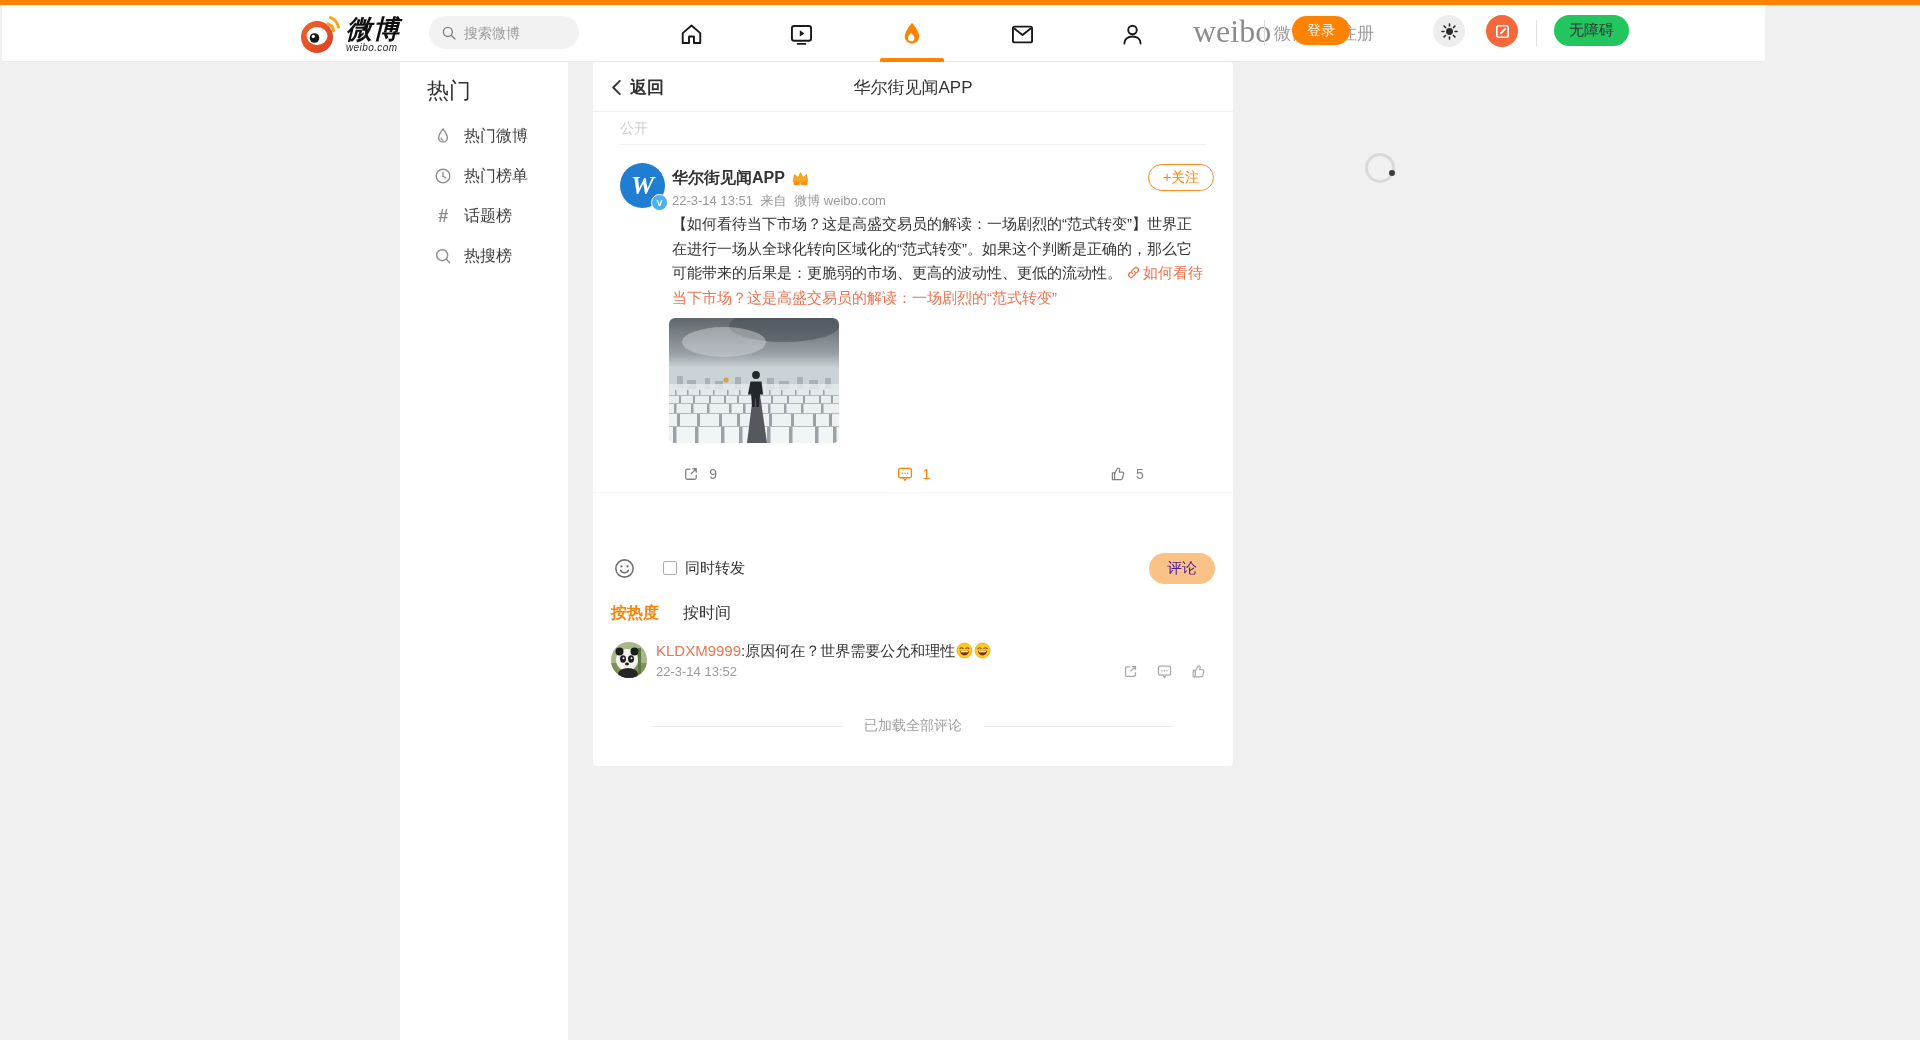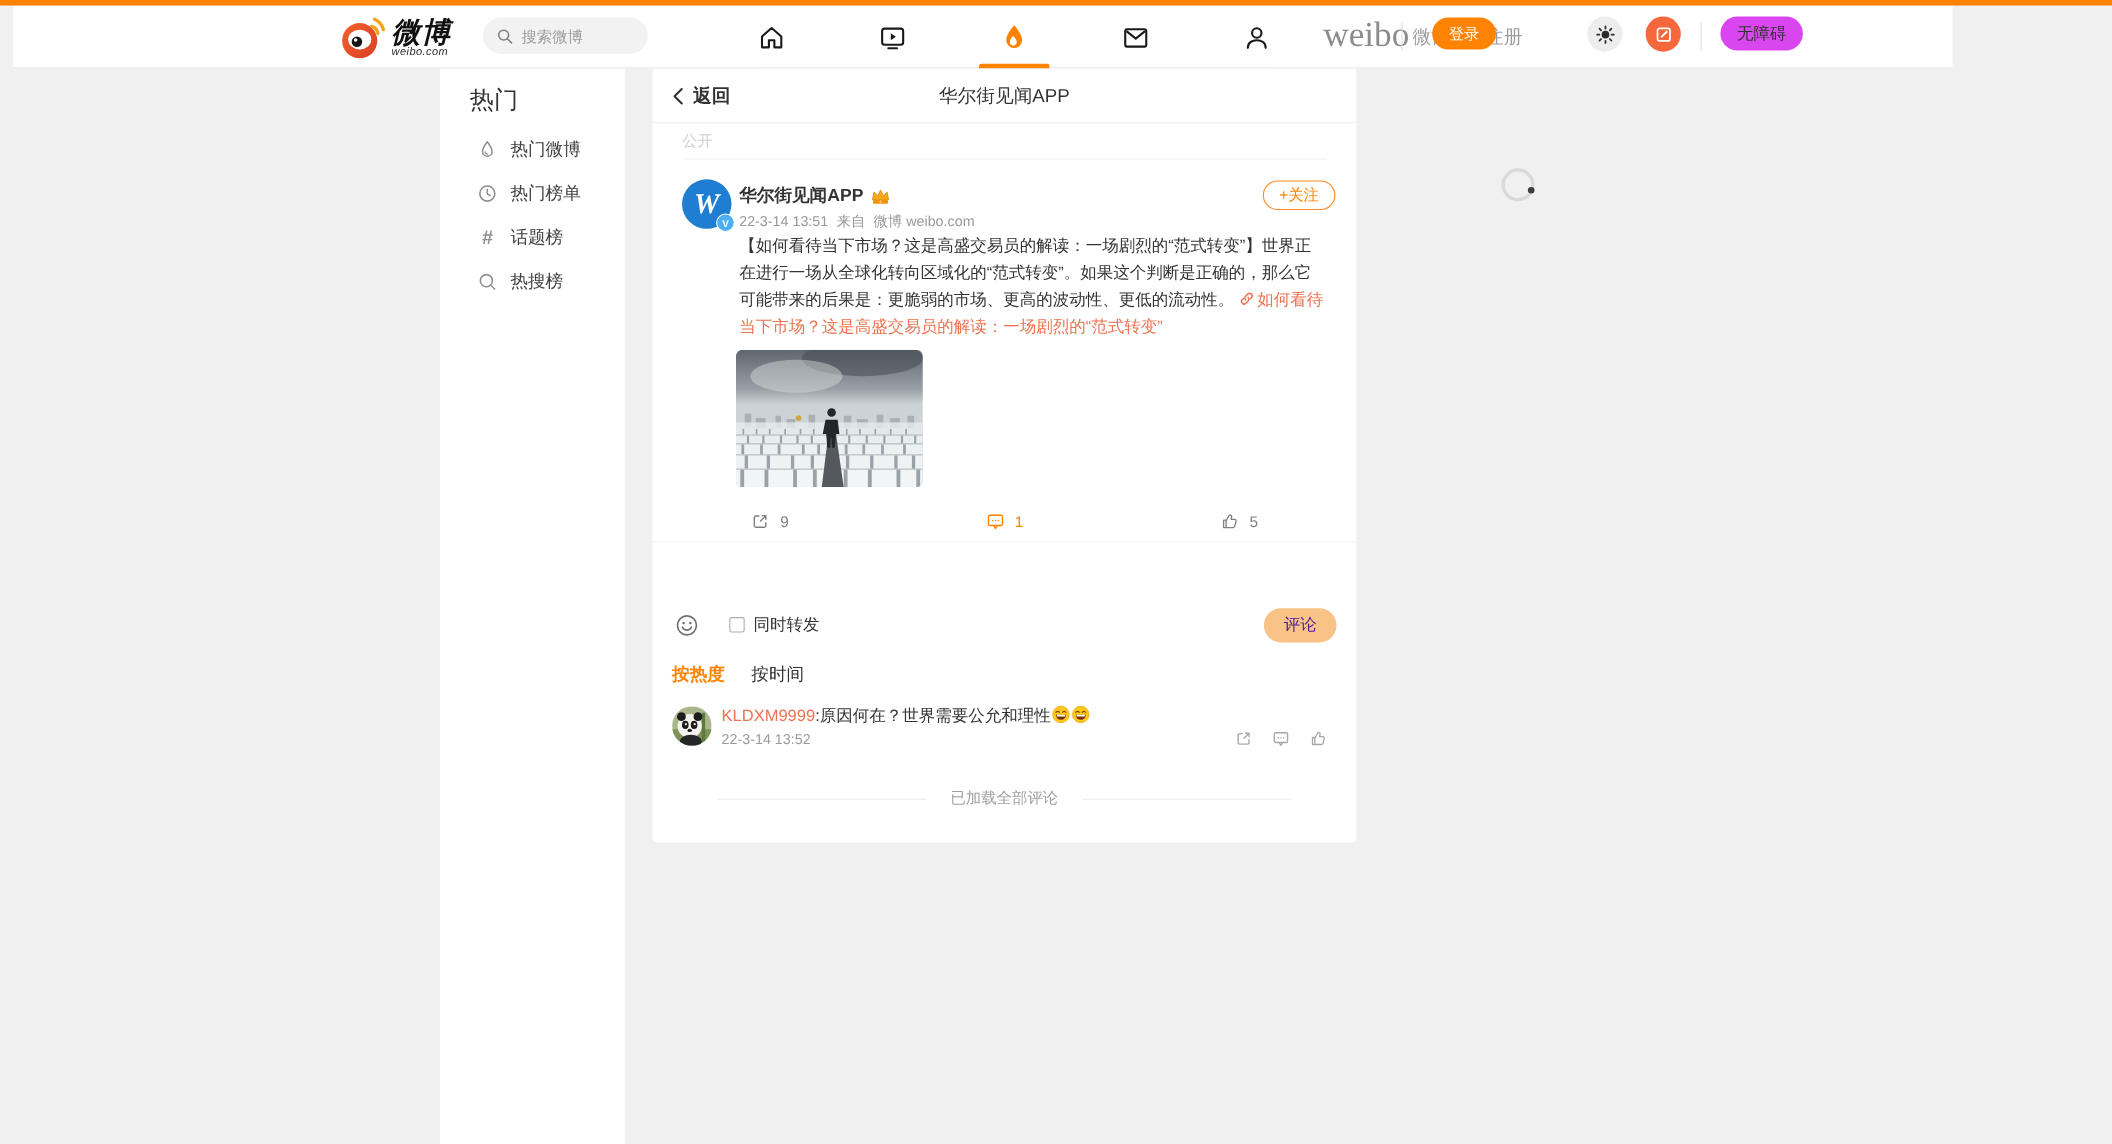--- a/index.html
+++ b/index.html
@@ -2,41 +2,41 @@
 <html><head>
 <meta charset="utf-8">
 <style>
   * { margin:0; padding:0; box-sizing:border-box; }
   html,body { width:1920px; height:1040px; }
   body { font-family:"Liberation Sans","DejaVu Sans",sans-serif; background:#f0f0f0; overflow:hidden; }
   .page { position:relative; width:1920px; height:1040px; }
 
   
   .topbar-accent { position:absolute; left:0; top:0; width:1920px; height:5px; background:#ff8200; z-index:20; }
-  .navbar { position:absolute; left:12px; top:5px; width:1763px; height:57px; background:#fff; border-bottom:1px solid #ebebeb; z-index:15; }
+  .navbar { position:absolute; left:2px; top:5px; width:1763px; height:57px; background:#fff; border-bottom:1px solid #ebebeb; z-index:15; }
   .logo { position:absolute; left:296px; top:5px; height:48px; display:flex; align-items:center; gap:6px; }
   .logo-eye { width:42px; height:42px; }
   .logo-text-wrap { display:flex; flex-direction:column; line-height:1; }
   .logo-cn { font-size:26px; font-weight:800; font-style:italic; color:#101010; letter-spacing:1px; }
   .logo-domain { font-size:10px; color:#2b2b2b; margin-top:1px; letter-spacing:.4px; font-style:italic; }
   .search { position:absolute; left:427px; top:11px; width:150px; height:33px; background:#f2f2f2; border-radius:17px; display:flex; align-items:center; padding:0 10px 0 12px; }
   .search svg { flex:none; margin-right:7px; }
   .search input { border:0; outline:0; background:transparent; font-size:14px; color:#333; width:100%; font-family:inherit; }
   .search input::placeholder { color:#9c9c9c; }
   .nav-btn { position:absolute; top:9px; width:40px; height:40px; display:grid; place-items:center; cursor:pointer; background:none; border:0; }
   .hot-underline { position:absolute; left:878px; top:53px; width:64px; height:4px; background:#ff8200; border-radius:2px 2px 0 0; }
   .wordmark { position:absolute; left:1191px; top:8px; font-family:"Liberation Serif","DejaVu Serif",serif; font-size:32px; color:#8c8c8c; }
   .vdiv { position:absolute; top:15px; width:1px; height:26px; background:#dcdcdc; }
   .reg-text { position:absolute; left:1272px; top:17px; font-size:17px; color:#9c9c9c; white-space:nowrap; z-index:1; }
   .reg-text .rt-serif { font-family:"Liberation Serif","DejaVu Serif",serif; font-style:italic; color:#ababab; }
   .login-btn { position:absolute; left:1290px; top:11px; width:58px; height:29px; border-radius:15px; background:#ff8200; color:#fff; font-size:14px; border:0; z-index:2; display:grid; place-items:center; cursor:pointer; }
   .round-btn { position:absolute; top:10px; width:32px; height:32px; border-radius:50%; display:grid; place-items:center; border:0; cursor:pointer; }
   .theme-btn { left:1431px; background:#ededed; }
   .compose-btn { left:1484px; background:#f4683b; }
-  .a11y-btn { position:absolute; left:1552px; top:10px; height:31px; padding:0 15px; border-radius:16px; background:#d946ef; color:#333; font-size:15px; border:0; display:grid; place-items:center; cursor:pointer; font-family:inherit; }
+  .a11y-btn { position:absolute; left:1552px; top:10px; height:31px; padding:0 15px; border-radius:16px; background:#22c55e; color:#333; font-size:15px; border:0; display:grid; place-items:center; cursor:pointer; font-family:inherit; }
 
   
   .sidebar { position:absolute; left:400px; top:62px; width:168px; height:978px; background:#fff; }
   .sidebar-title { position:absolute; left:27px; top:14px; font-size:22px; color:#333; font-weight:500; }
   .side-list { position:absolute; left:0; top:54px; width:100%; }
   .side-item { height:40px; display:flex; align-items:center; padding-left:33px; cursor:pointer; }
   .side-item .s-icon { width:20px; height:20px; margin-right:11px; display:grid; place-items:center; color:#8f8f8f; }
   .side-item .s-label { font-size:16px; color:#404040; }
   .hash-glyph { font-size:18px; font-weight:700; color:#8f8f8f; font-style:italic; }
 

